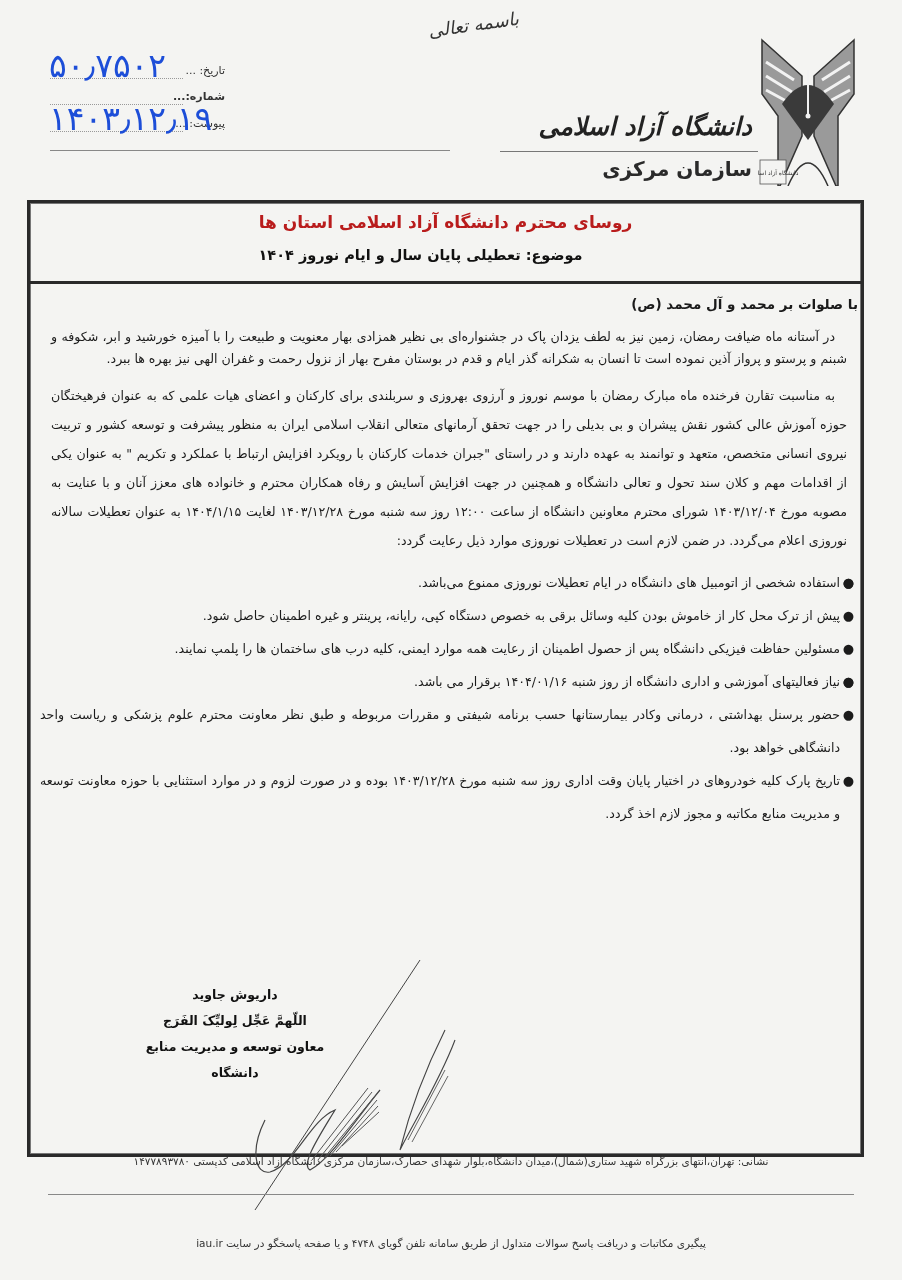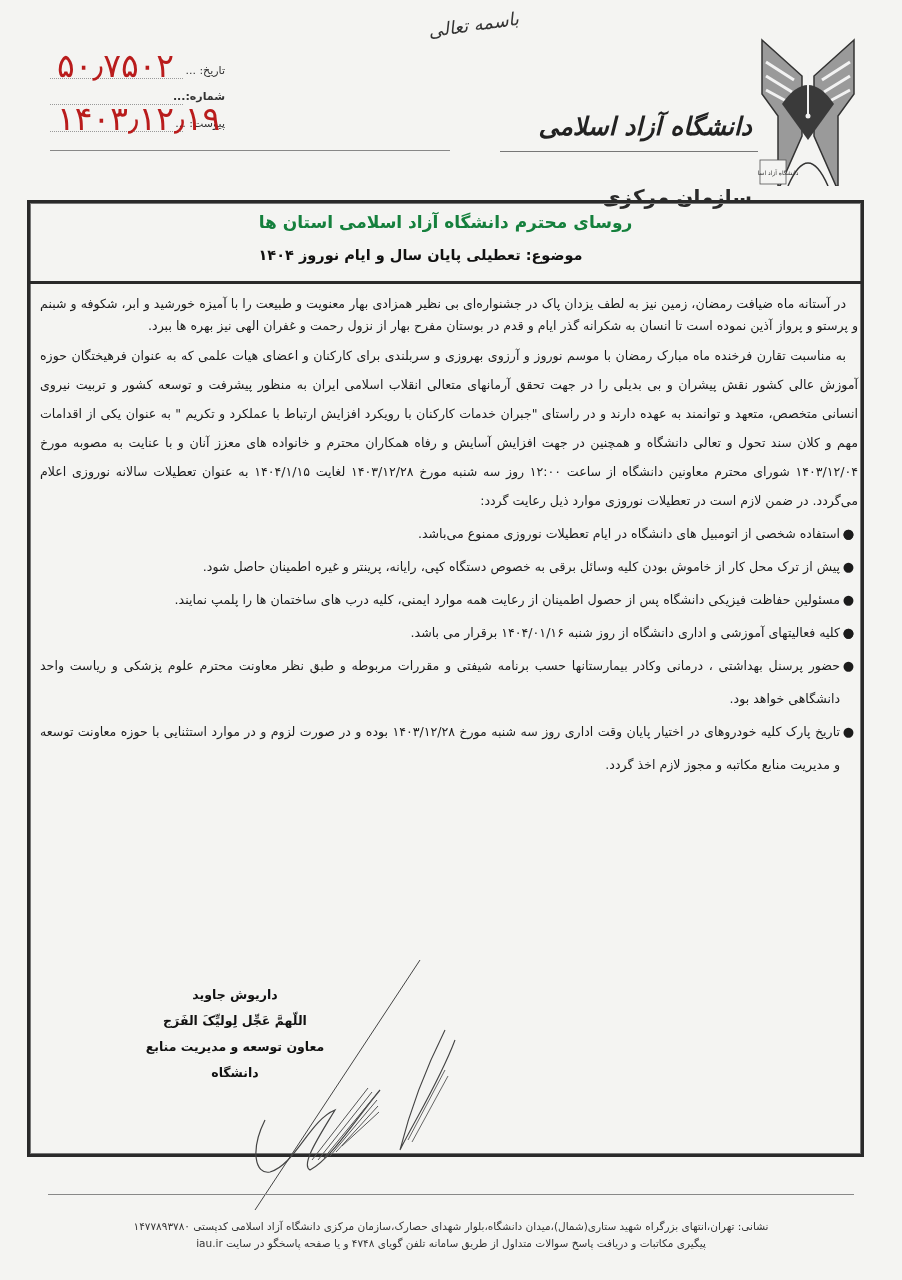--- a/index.html
+++ b/index.html
@@ -12,64 +12,64 @@
 
   
   .logo { left: 758px; top: 36px; width: 100px; height: 150px; }
   .org-name {
     right: 150px; top: 112px; font-family: "DejaVu Serif", serif; font-style: italic;
     font-weight: bold; font-size: 25px; color: #222; white-space: nowrap;
   }
   .org-rule { left: 500px; top: 151px; width: 258px; border-top: 1.5px solid #777; }
   .org-sub {
     right: 150px; top: 157px; font-weight: bold; font-size: 20px; color: #2a2a2a;
-    letter-spacing: 1px; white-space: nowrap; margin-top: 28px;
+    letter-spacing: 1px; white-space: nowrap;
   }
   .basmala {
     left: 428px; top: 14px; font-family: "DejaVu Serif", serif; font-style: italic;
     font-size: 18px; color: #333; transform: rotate(-8deg); white-space: nowrap;
   }
 
   .meta-row { left: 45px; width: 180px; height: 24px; }
   .meta-label {
     position: absolute; right: 0; top: 4px; font-size: 11px; color: #333; white-space: nowrap;
   }
   .meta-dots {
     position: absolute; right: 42px; left: 5px; top: 18px; border-top: 1.5px dotted #999;
   }
   .meta-hand {
-    position: absolute; left: 12px; top: -14px; direction: ltr;
-    font-family: "DejaVu Sans", sans-serif; font-size: 33px; color: #b91c1c;
+    position: absolute; left: 4px; top: -14px; direction: ltr;
+    font-family: "DejaVu Sans", sans-serif; font-size: 33px; color: #1d4ed8;
     letter-spacing: 3px; font-weight: 300; white-space: nowrap;
   }
   .meta-rule { left: 50px; top: 150px; width: 400px; border-top: 1.5px solid #888; }
 
   
   .frame {
     left: 27px; top: 200px; width: 837px; height: 957px;
     border: 3px solid #2a2a2a; box-sizing: border-box;
     box-shadow: inset 0 0 0 1px #777;
   }
   .header-divider { left: 27px; top: 281px; width: 837px; border-top: 3px solid #2a2a2a; }
   .recipient {
     left: 27px; width: 837px; top: 212px; text-align: center;
-    font-weight: bold; font-size: 17px; color: #15803d;
+    font-weight: bold; font-size: 17px; color: #b91c1c;
   }
   .subject {
     left: 27px; width: 787px; top: 247px; text-align: center;
     font-weight: bold; font-size: 14.5px; color: #111;
   }
 
   
   .body {
     left: 40px; top: 293px; width: 818px;
     font-size: 12.6px; line-height: 26.5px; text-align: justify; color: #1b1b1b;
   }
   .greeting { font-weight: bold; font-size: 13.5px; line-height: 22px; margin-bottom: 0; }
-  .para { text-indent: 12px; margin: 0; }
+  .para { text-indent: 12px; margin: 11px; }
   .para.tight { line-height: 22px; }
   .para.p2 { margin-top: 4px; line-height: 29px; }
   b.hl { font-weight: normal; }
   .bullets { margin: 2px 0 0 0; padding: 0; list-style: none; }
   .bullets li {
     position: relative; padding-right: 18px; margin: 0; line-height: 33px;
   }
   .bullets li .bdot {
     position: absolute; right: 4px; top: 0; font-size: 13px;
   }
@@ -131,30 +131,31 @@
   <span class="meta-hand">۱۴۰۳٫۱۲٫۱۹</span>
 </div>
 <div class="abs meta-rule"></div>
 
 <div class="abs frame"></div>
 <div class="abs header-divider"></div>
 <div class="abs recipient">روسای محترم دانشگاه آزاد اسلامی استان ها</div>
 <div class="abs subject">موضوع: تعطیلی پایان سال و ایام نوروز ۱۴۰۴</div>
 
 <div class="abs body">
+  <div class="greeting">با صلوات بر محمد و آل محمد (ص)</div>
   <p class="para tight">در آستانه ماه ضیافت رمضان، زمین نیز به لطف یزدان پاک در جشنواره‌ای بی نظیر همزادی بهار معنویت و طبیعت را با آمیزه خورشید و ابر، شکوفه و شبنم و پرستو و پرواز آذین نموده است تا انسان به شکرانه گذر ایام و قدم در بوستان مفرح بهار از نزول رحمت و غفران الهی نیز بهره ها ببرد.</p>
   <p class="para p2"><span>به مناسبت تقارن فرخنده ماه مبارک رمضان با موسم نوروز و آرزوی بهروزی و سربلندی برای کارکنان و اعضای هیات علمی که به عنوان فرهیختگان حوزه آموزش عالی کشور نقش پیشران و بی بدیلی را در جهت تحقق آرمانهای متعالی انقلاب اسلامی ایران به منظور پیشرفت و توسعه کشور و تربیت نیروی انسانی متخصص، متعهد و توانمند به عهده دارند و در راستای "جبران خدمات کارکنان با رویکرد افزایش ارتباط با عملکرد و تکریم " به عنوان یکی از اقدامات مهم و کلان سند تحول و تعالی دانشگاه و همچنین در جهت افزایش آسایش و رفاه همکاران محترم و خانواده های معزز آنان و با عنایت به مصوبه مورخ ۱۴۰۳/۱۲/۰۴ شورای محترم معاونین دانشگاه از ساعت ۱۲:۰۰ روز سه شنبه </span><b class="hl">مورخ ۱۴۰۳/۱۲/۲۸ لغایت ۱۴۰۴/۱/۱۵</b><span> به عنوان تعطیلات سالانه نوروزی اعلام می‌گردد. در ضمن لازم است در تعطیلات نوروزی موارد ذیل رعایت گردد:</span></p>
 
   <ul class="bullets">
     <li><span class="bdot">●</span></li>
     <li><span class="bdot">●</span><span>استفاده شخصی از اتومبیل های دانشگاه در ایام تعطیلات نوروزی ممنوع می‌باشد.</span></li>
     <li><span class="bdot">●</span><span>پیش از ترک محل کار از خاموش بودن کلیه وسائل برقی به خصوص دستگاه کپی، رایانه، پرینتر و غیره اطمینان حاصل شود.</span></li>
     <li><span class="bdot">●</span><span>مسئولین حفاظت فیزیکی دانشگاه پس از حصول اطمینان از رعایت همه موارد ایمنی، کلیه درب های ساختمان ها را پلمپ نمایند.</span></li>
     <li class="multi"><span class="bdot">●</span></li>
-    <li><span class="bdot">●</span><span>کلیه فعالیتهای آموزشی و اداری دانشگاه از روز شنبه </span><b class="hl">۱۴۰۴/۰۱/۱۶</b><span> برقرار می باشد.</span></li>
+    <li><span class="bdot">●</span><span>نیاز فعالیتهای آموزشی و اداری دانشگاه از روز شنبه </span><b class="hl">۱۴۰۴/۰۱/۱۶</b><span> برقرار می باشد.</span></li>
     <li class="multi"><span class="bdot">●</span><span>حضور پرسنل بهداشتی ، درمانی وکادر بیمارستانها حسب برنامه شیفتی و مقررات مربوطه و طبق نظر معاونت محترم علوم پزشکی و ریاست واحد دانشگاهی خواهد بود.</span></li>
     <li class="multi"><span class="bdot">●</span><span>تاریخ پارک کلیه خودروهای در اختیار پایان وقت اداری روز سه شنبه مورخ </span><b class="hl">۱۴۰۳/۱۲/۲۸</b><span> بوده و در صورت لزوم و در موارد استثنایی با حوزه معاونت توسعه و مدیریت منابع  مکاتبه و مجوز لازم اخذ گردد.</span></li>
   </ul>
 </div>
 
 <div class="abs sig-block">
   <div>داریوش جاوید</div>
   <div>اللّهمَّ عَجِّل لِولیِّکَ الفَرَج</div>
   <div>معاون توسعه و مدیریت منابع دانشگاه</div>
 </div>
@@ -163,14 +164,14 @@
   <svg width="250" height="260" viewBox="0 0 250 260">
     <path d="M180,0 L15,250" stroke="#444" stroke-width="1" fill="none"></path>
     <path d="M25,160 C10,190 15,215 30,212 C55,205 70,160 95,150 C80,175 60,205 70,210 C90,200 115,160 140,130" stroke="#444" stroke-width="1.2" fill="none"></path>
     <path d="M72,200 L128,128 M78,200 L132,132 M84,198 L135,136 M90,196 L137,140 M96,192 L138,146 M102,186 L139,152" stroke="#555" stroke-width="1" fill="none"></path>
     <path d="M205,70 C185,110 170,150 160,190 C175,160 200,120 215,80" stroke="#444" stroke-width="1.1" fill="none"></path>
     <path d="M168,180 L205,110 M172,182 L208,116" stroke="#555" stroke-width="0.9" fill="none"></path>
   </svg>
 </div>
 
 <div class="abs footer-rule"></div>
-<div class="abs footer-line" style="top:1220px;">نشانی: تهران،انتهای بزرگراه شهید ستاری(شمال)،میدان دانشگاه،بلوار شهدای حصارک،سازمان مرکزی دانشگاه آزاد اسلامی کدپستی ۱۴۷۷۸۹۳۷۸۰</div>
+<div class="abs footer-line" style="top:1155px;">نشانی: تهران،انتهای بزرگراه شهید ستاری(شمال)،میدان دانشگاه،بلوار شهدای حصارک،سازمان مرکزی دانشگاه آزاد اسلامی کدپستی ۱۴۷۷۸۹۳۷۸۰</div>
 <div class="abs footer-line" style="top:1237px;">پیگیری مکاتبات و دریافت پاسخ سوالات متداول از طریق سامانه تلفن گویای ۴۷۴۸ و یا صفحه پاسخگو در سایت iau.ir</div>
 
 </body></html>

